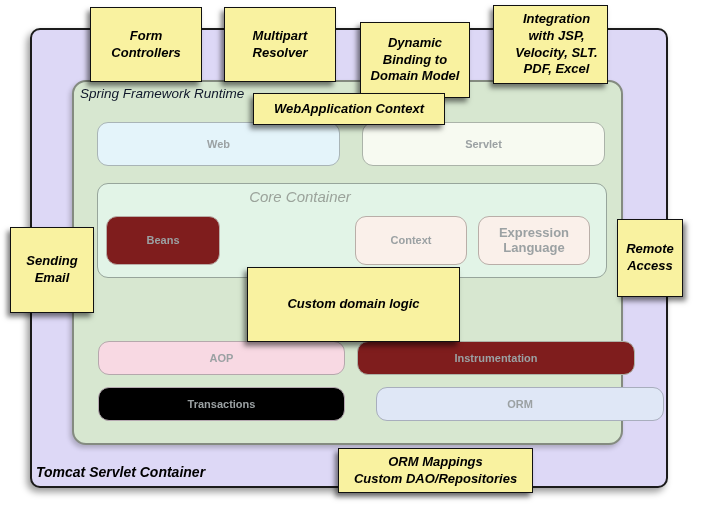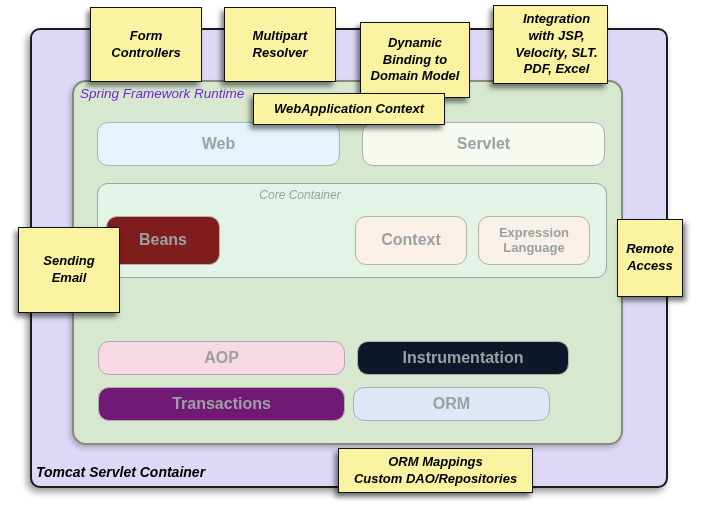--- a/index.html
+++ b/index.html
@@ -39,33 +39,33 @@
     background: #D7E7D0;
     border: 2px solid #848B80;
     border-radius: 14px;
     box-shadow: -2px 3px 5px rgba(0,0,0,0.22);
   }
   .runtime-label {
     position: absolute;
     left: 80px; top: 86px;
     font-size: 13.5px;
     font-style: italic;
-    color: #6d28d9;
+    color: #0f172a;
     z-index: 2;
   }
 
   
   .box {
     position: absolute;
     display: flex;
     align-items: center;
     justify-content: center;
     text-align: center;
     font-weight: bold;
-    font-size: 16px;
+    font-size: 11px;
     color: #9BA1A3;
     border-radius: 11px;
     line-height: 1.15;
     z-index: 2;
   }
   .box-web            { left: 97px;  top: 122px; width: 243px; height: 44px; background: #E4F4FA; border: 1.5px solid #A9B4B6; }
   .box-servlet        { left: 362px; top: 122px; width: 243px; height: 44px; background: #F7FAF1; border: 1.5px solid #ABB3A9; }
   .core-container-box {
     position: absolute;
     left: 97px; top: 183px;
@@ -74,32 +74,32 @@
     border: 1.5px solid #97A59B;
     border-radius: 11px;
     z-index: 1;
   }
   .core-title {
     position: absolute;
     left: 97px; top: 188px;
     width: 406px;
     text-align: center;
     font-style: italic;
-    font-size: 12px;
+    font-size: 15px;
     color: #9BA39B;
     z-index: 2;
   }
   .box-beans      { left: 106px; top: 216px; width: 114px; height: 49px; background: #7f1d1d; border: 1.5px solid #B9AEA8; }
   .box-core       { left: 232px; top: 216px; width: 111px; height: 49px; background: #FAF0EA; border: 1.5px solid #B9AEA8; }
   .box-context    { left: 355px; top: 216px; width: 112px; height: 49px; background: #FAF0EA; border: 1.5px solid #B9AEA8; }
   .box-expression { left: 478px; top: 216px; width: 112px; height: 49px; background: #FAF0EA; border: 1.5px solid #B9AEA8; font-size: 13px; padding: 0 0; }
   .box-aop            { left: 98px;  top: 341px; width: 247px; height: 34px; background: #F8D9E3; border: 1.5px solid #B5A8AC; }
-  .box-instrumentation{ left: 357px; top: 341px; width: 212px; height: 34px; background: #0f172a; border: 1.5px solid #ADB3A8; }
-  .box-transactions   { left: 98px;  top: 387px; width: 247px; height: 34px; background: #701a75; border: 1.5px solid #B5A8B0; }
-  .box-orm            { left: 353px; top: 387px; width: 197px; height: 34px; background: #DFE7F6; border: 1.5px solid #A8AEBD; }
+  .box-instrumentation{ left: 357px; top: 341px; width: 278px; height: 34px; background: #7f1d1d; border: 1.5px solid #ADB3A8; }
+  .box-transactions   { left: 98px;  top: 387px; width: 247px; height: 34px; background: #000000; border: 1.5px solid #B5A8B0; }
+  .box-orm            { left: 376px; top: 387px; width: 288px; height: 34px; background: #DFE7F6; border: 1.5px solid #A8AEBD; }
 
   
   .note {
     position: absolute;
     display: flex;
     align-items: center;
     justify-content: center;
     text-align: center;
     white-space: pre-line;
     background: #F9F2A0;
@@ -111,21 +111,21 @@
     line-height: 1.3;
     color: #000000;
     z-index: 5;
     padding: 2px 4px;
   }
   .n-form        { left: 90px;  top: 7px;   width: 112px; height: 75px; }
   .n-multipart   { left: 224px; top: 7px;   width: 112px; height: 75px; }
   .n-dynamic     { left: 360px; top: 22px;   width: 110px; height: 76px; }
   .n-integration { left: 493px; top: 5px;   width: 115px; height: 79px; padding-left: 16px; }
   .n-webapp      { left: 253px; top: 93px;  width: 192px; height: 32px; }
-  .n-email       { left: 18px;  top: 227px; width: 102px;  height: 86px; }
+  .n-email       { left: 10px;  top: 227px; width: 84px;  height: 86px; }
   .n-remote      { left: 617px; top: 219px; width: 66px;  height: 78px; box-shadow: 3px 4px 5px rgba(0,0,0,0.50); }
   .n-custom      { left: 247px; top: 267px; width: 213px; height: 75px; }
   .n-decl        { left: 183px; top: 419px; width: 180px; height: 44px; }
   .n-ormmap      { left: 338px; top: 448px; width: 195px; height: 45px; }
 </style>
 </head>
 <body>
 
 <div class="canvas">
 
@@ -159,16 +159,17 @@
 Domain Model</div>
   <div class="note n-integration">Integration
 with JSP,
 Velocity, SLT.
 PDF, Excel</div>
   <div class="note n-webapp">WebApplication Context</div>
   <div class="note n-email">Sending
 Email</div>
   <div class="note n-remote">Remote
 Access</div>
+  <div class="note n-custom">Custom domain logic</div>
   <div class="note n-ormmap">ORM Mappings
 Custom DAO/Repositories</div>
 
 </div>
 
 </body></html>

